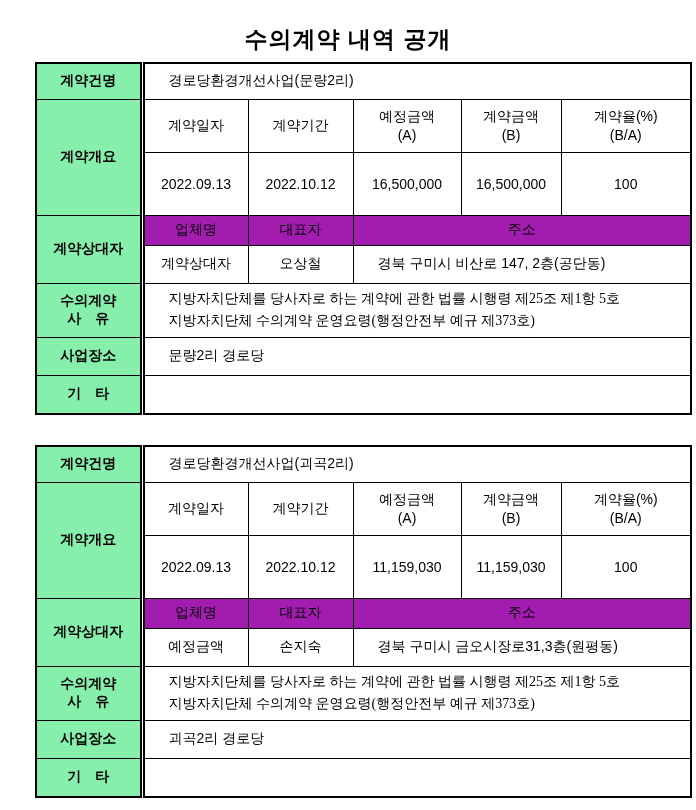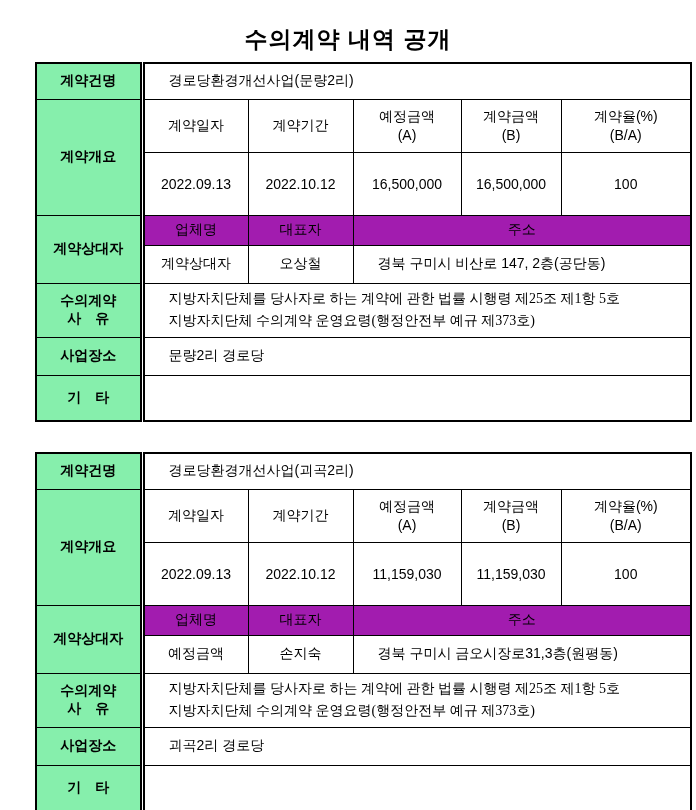--- a/index.html
+++ b/index.html
@@ -33,21 +33,21 @@
     white-space:pre-wrap;
     font-family:Liberation Serif, serif;
   }
   .ct td.ghead{background:#a21caf;text-align:center;font-weight:400;}
   .ct td.chead{text-align:center;white-space:pre-wrap;line-height:1.35;}
   .ct td.cval{text-align:center;}
   .ct td.lval{text-align:left;padding-left:24px;}
   .ct td.multiline{white-space:pre-wrap;line-height:1.55;font-family:Liberation Serif, serif;}
   tr.r1{height:36px;} tr.r2{height:53px;} tr.r3{height:63px;}
   tr.r4{height:30px;} tr.r5{height:38px;} tr.r6{height:54px;margin-left:40px;}
-  tr.r7{height:38px;} tr.r8{height:46px;}
+  tr.r7{height:38px;} tr.r8{height:39px;}
 </style>
 </head>
 <body>
 
 <h1 class="title">수의계약 내역 공개</h1>
 
 <table class="ct" id="table-1">
   <colgroup>
     <col style="width:106px">
       <col style="width:106px">

